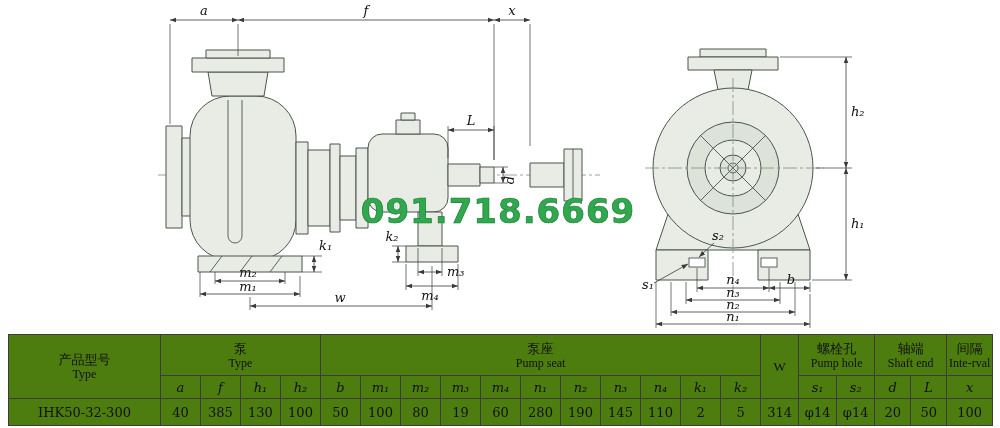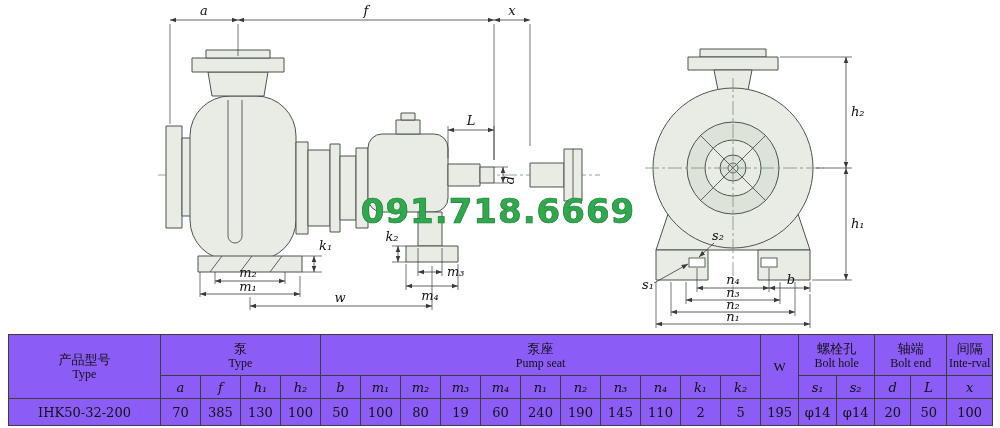--- a/index.html
+++ b/index.html
@@ -11,21 +11,21 @@
   .p2 {fill:#dde3d9;stroke:#4b5450;stroke-width:1;}
   .wht{fill:#ffffff;stroke:#4b5450;stroke-width:0.9;}
   .ln {fill:none;stroke:#4b5450;stroke-width:0.9;}
   .dim{stroke:#3a3a3a;stroke-width:0.8;fill:none;}
   .ext{stroke:#3a3a3a;stroke-width:0.7;fill:none;}
   .cl {stroke:#7d8d7d;stroke-width:0.8;fill:none;stroke-dasharray:14 3 3 3;}
   .dl {font:italic 13px "DejaVu Serif",serif;fill:#111;}
   .wm {font:bold 34px "DejaVu Sans",sans-serif;fill:#2fa84e;stroke:#1e7d37;stroke-width:0.7;letter-spacing:1px;}
   
   table.dims{border-collapse:collapse;table-layout:fixed;width:984px;margin:2px 8px 0 8px;
-             font-family:"Liberation Serif",serif;color:#111;background:#8b5cf6;}
+             font-family:"Liberation Serif",serif;color:#111;background:#4d7c0f;}
   table.dims td{border:1px solid #3c3c3c;text-align:center;vertical-align:middle;padding:0;}
   table.dims{border:1.5px solid #3c3c3c;}
   tr.grp td{height:40px;}
   tr.sub td{height:22px;font:italic 13px "DejaVu Serif",serif;}
   tr.dat td{height:26px;font:13px "DejaVu Serif",serif;}
   .zh{font-size:13px;line-height:15px;}
   .en{font-size:12px;line-height:14px;}
   .wcell{font-size:13px;}
 </style>
 </head>
@@ -232,25 +232,25 @@
         <div class="zh">泵</div>
         <div class="en">Type</div>
       </td>
       <td colspan="11">
         <div class="zh">泵座</div>
         <div class="en">Pump seat</div>
       </td>
       <td rowspan="2" class="wcell">W</td>
       <td colspan="2">
         <div class="zh">螺栓孔</div>
-        <div class="en">Bolt hole</div>
+        <div class="en">Pump hole</div>
       </td>
       <td colspan="2">
         <div class="zh">轴端</div>
-        <div class="en">Bolt end</div>
+        <div class="en">Shaft end</div>
       </td>
       <td>
         <div class="zh">间隔</div>
         <div class="en">Inte-rval</div>
       </td>
     </tr>
     <tr class="sub">
       <td>a</td>
       <td>f</td>
       <td>h₁</td>
@@ -266,37 +266,37 @@
       <td>n₄</td>
       <td>k₁</td>
       <td>k₂</td>
       <td>s₁</td>
       <td>s₂</td>
       <td>d</td>
       <td>L</td>
       <td>x</td>
     </tr>
     <tr class="dat">
-      <td>IHK50-32-200</td>
-      <td>70</td>
+      <td>IHK50-32-300</td>
+      <td>40</td>
       <td>385</td>
       <td>130</td>
       <td>100</td>
       <td>50</td>
       <td>100</td>
       <td>80</td>
       <td>19</td>
       <td>60</td>
-      <td>240</td>
+      <td>280</td>
       <td>190</td>
       <td>145</td>
       <td>110</td>
       <td>2</td>
       <td>5</td>
-      <td>195</td>
+      <td>314</td>
       <td>φ14</td>
       <td>φ14</td>
       <td>20</td>
       <td>50</td>
       <td>100</td>
     </tr>
   </tbody>
 </table>
 
 </body></html>

